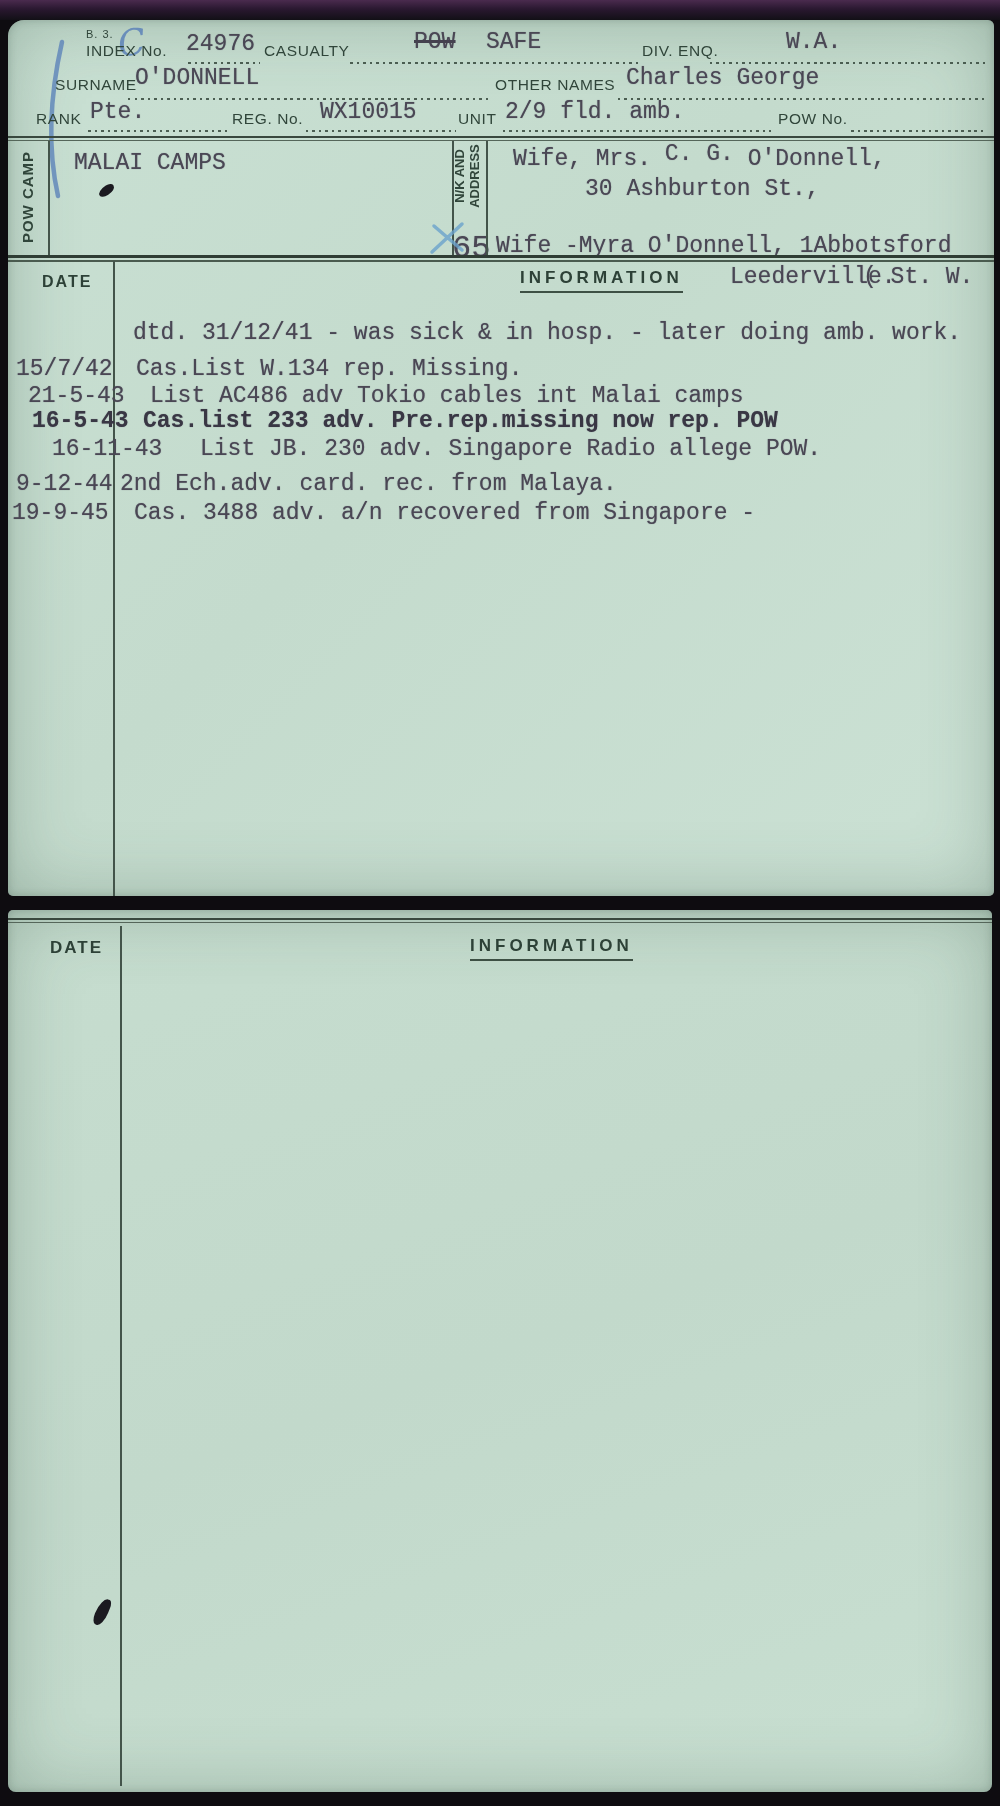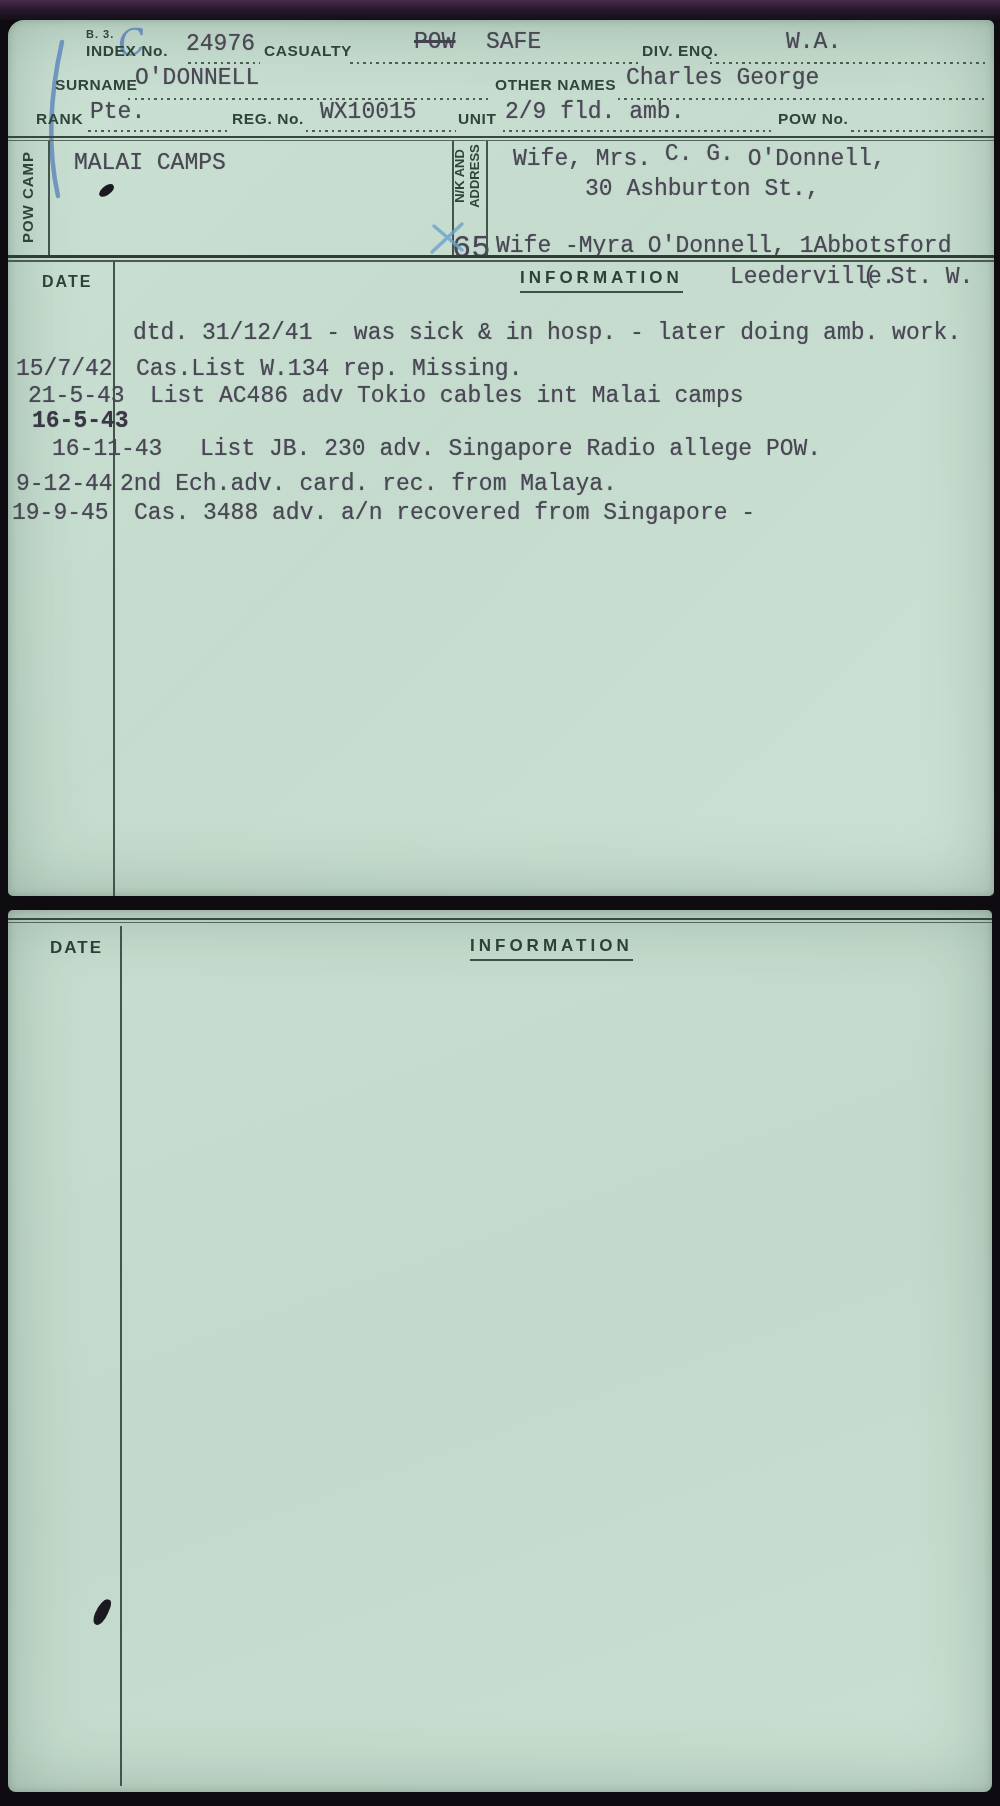--- a/index.html
+++ b/index.html
@@ -11,21 +11,21 @@
   .top-tint{position:absolute;top:0;left:0;right:0;height:20px;
     background:linear-gradient(180deg,#4a2b4e 0%,#2a1830 45%,#121016 100%);z-index:0;}
   .card{
     position:absolute;z-index:1;
     background:linear-gradient(135deg,#c9e0d3 0%,#c4dbcd 45%,#cbe1d4 100%);
     box-shadow:inset 0 0 70px rgba(60,90,74,.30), inset 0 0 8px rgba(40,60,50,.25);
   }
   .card1{left:8px;top:20px;width:986px;height:876px;border-radius:16px 6px 5px 5px;}
   .card2{left:8px;top:910px;width:984px;height:882px;border-radius:5px 5px 8px 8px;
     background:linear-gradient(160deg,#c6ddcf 0%,#c2d9cb 50%,#c8dfd1 100%);}
-  .lab{position:absolute;font-size:15.5px;font-weight:700;color:#30453a;letter-spacing:.6px;white-space:pre;}
+  .lab{position:absolute;font-size:15.5px;font-weight:400;color:#30453a;letter-spacing:.6px;white-space:pre;}
   .val{position:absolute;font-family:"Liberation Mono","DejaVu Sans Mono",monospace;
     font-size:23px;color:#4a4754;white-space:pre;text-shadow:0 0 1px rgba(70,60,85,.55);}
   .small{font-size:11px;letter-spacing:1px;}
   .dots{position:absolute;height:2px;
     background:repeating-linear-gradient(90deg,rgba(54,72,60,.85) 0 2.5px,transparent 2.5px 6.5px);}
   .rule2{position:absolute;left:0;right:0;}
   .rule2 .a{height:2px;background:#39483e;}
   .rule2 .b{height:1px;background:#55665a;margin-top:2px;}
   .rule-heavy .a{height:3px;background:#2f3d34;}
   .rule-heavy .b{height:2px;background:#42534733;margin-top:2px;background:#4a5b4f;}
@@ -134,20 +134,21 @@
   <div class="trow" style="top:336px;">
     <span class="tdate" style="left:8px;">15/7/42</span>
     <span class="tinfo" style="left:128px;">Cas.List W.134 rep. Missing.</span>
   </div>
   <div class="trow" style="top:363px;">
     <span class="tdate" style="left:20px;">21-5-43</span>
     <span class="tinfo" style="left:142px;">List AC486 adv Tokio cables int Malai camps</span>
   </div>
   <div class="trow em" style="top:388px;">
     <span class="tdate" style="left:24px;">16-5-43</span>
+    <span class="tinfo" style="left:135px;">Cas.list 233 adv. Pre.rep.missing now rep. POW</span>
   </div>
   <div class="trow" style="top:416px;margin-left:44px;">
     <span class="tdate" style="left:0px;">16-11-43</span>
     <span class="tinfo" style="left:148px;">List JB. 230 adv. Singapore Radio allege POW.</span>
   </div>
   <div class="trow" style="top:451px;">
     <span class="tdate" style="left:8px;">9-12-44</span>
     <span class="tinfo" style="left:112px;">2nd Ech.adv. card. rec. from Malaya.</span>
   </div>
   <div class="trow" style="top:480px;">

